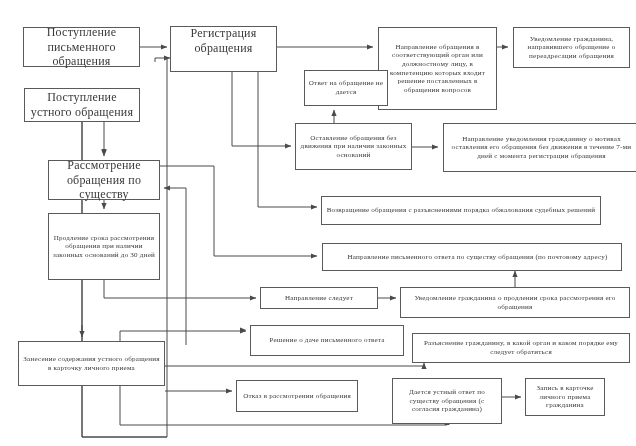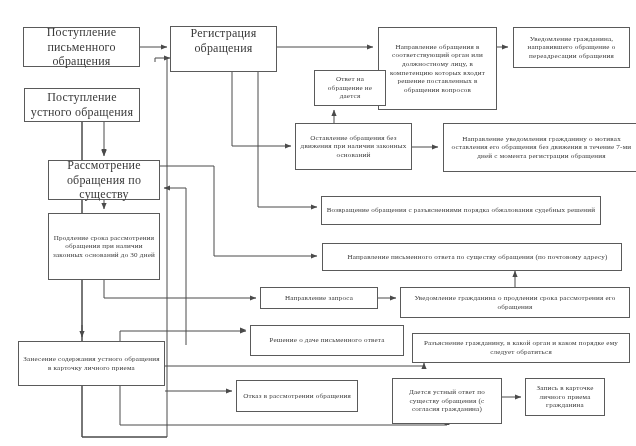--- a/index.html
+++ b/index.html
@@ -125,21 +125,21 @@
   </div>
 
   <div class="node fs7" style="left:378px; top:27px;  width:119px; height:83px;">
     <span>Направление обращения в соответствующий орган или должностному лицу, в компетенцию которых входит решение поставленных в обращении вопросов</span>
   </div>
 
   <div class="node fs7" style="left:513px; top:27px;  width:117px; height:41px;">
     <span>Уведомление гражданина, направившего обращение о переадресации обращения</span>
   </div>
 
-  <div class="node fs7" style="left:314px; top:70px;  width:72px;  height:36px;">
+  <div class="node fs7" style="left:304px; top:70px;  width:84px;  height:36px;">
     <span>Ответ на обращение не дается</span>
   </div>
 
   <div class="node fs7" style="left:295px; top:123px; width:117px; height:47px;">
     <span>Оставление обращения без движения при наличии законных оснований</span>
   </div>
 
   <div class="node fs7" style="left:443px; top:123px; width:197px; height:49px;">
     <span>Направление уведомления гражданину о мотивах оставления его обращения без движения в течение 7-ми дней с момента регистрации обращения</span>
   </div>
@@ -154,21 +154,21 @@
 
   <div class="node fs7" style="left:321px; top:196px; width:280px; height:29px;">
     <span>Возвращение обращения с разъяснениями порядка обжалования судебных решений</span>
   </div>
 
   <div class="node fs7" style="left:322px; top:243px; width:300px; height:28px;padding-left:14px;">
     <span>Направление письменного ответа по существу обращения (по почтовому адресу)</span>
   </div>
 
   <div class="node fs7" style="left:260px; top:287px; width:118px; height:22px;">
-    <span>Направление запроса</span>
+    <span>Направление следует</span>
   </div>
 
   <div class="node fs7" style="left:400px; top:287px; width:230px; height:31px;">
     <span>Уведомление гражданина о продлении срока рассмотрения его обращения</span>
   </div>
 
   <div class="node fs7" style="left:250px; top:325px; width:154px; height:31px;">
     <span>Решение о даче письменного ответа</span>
   </div>
 

